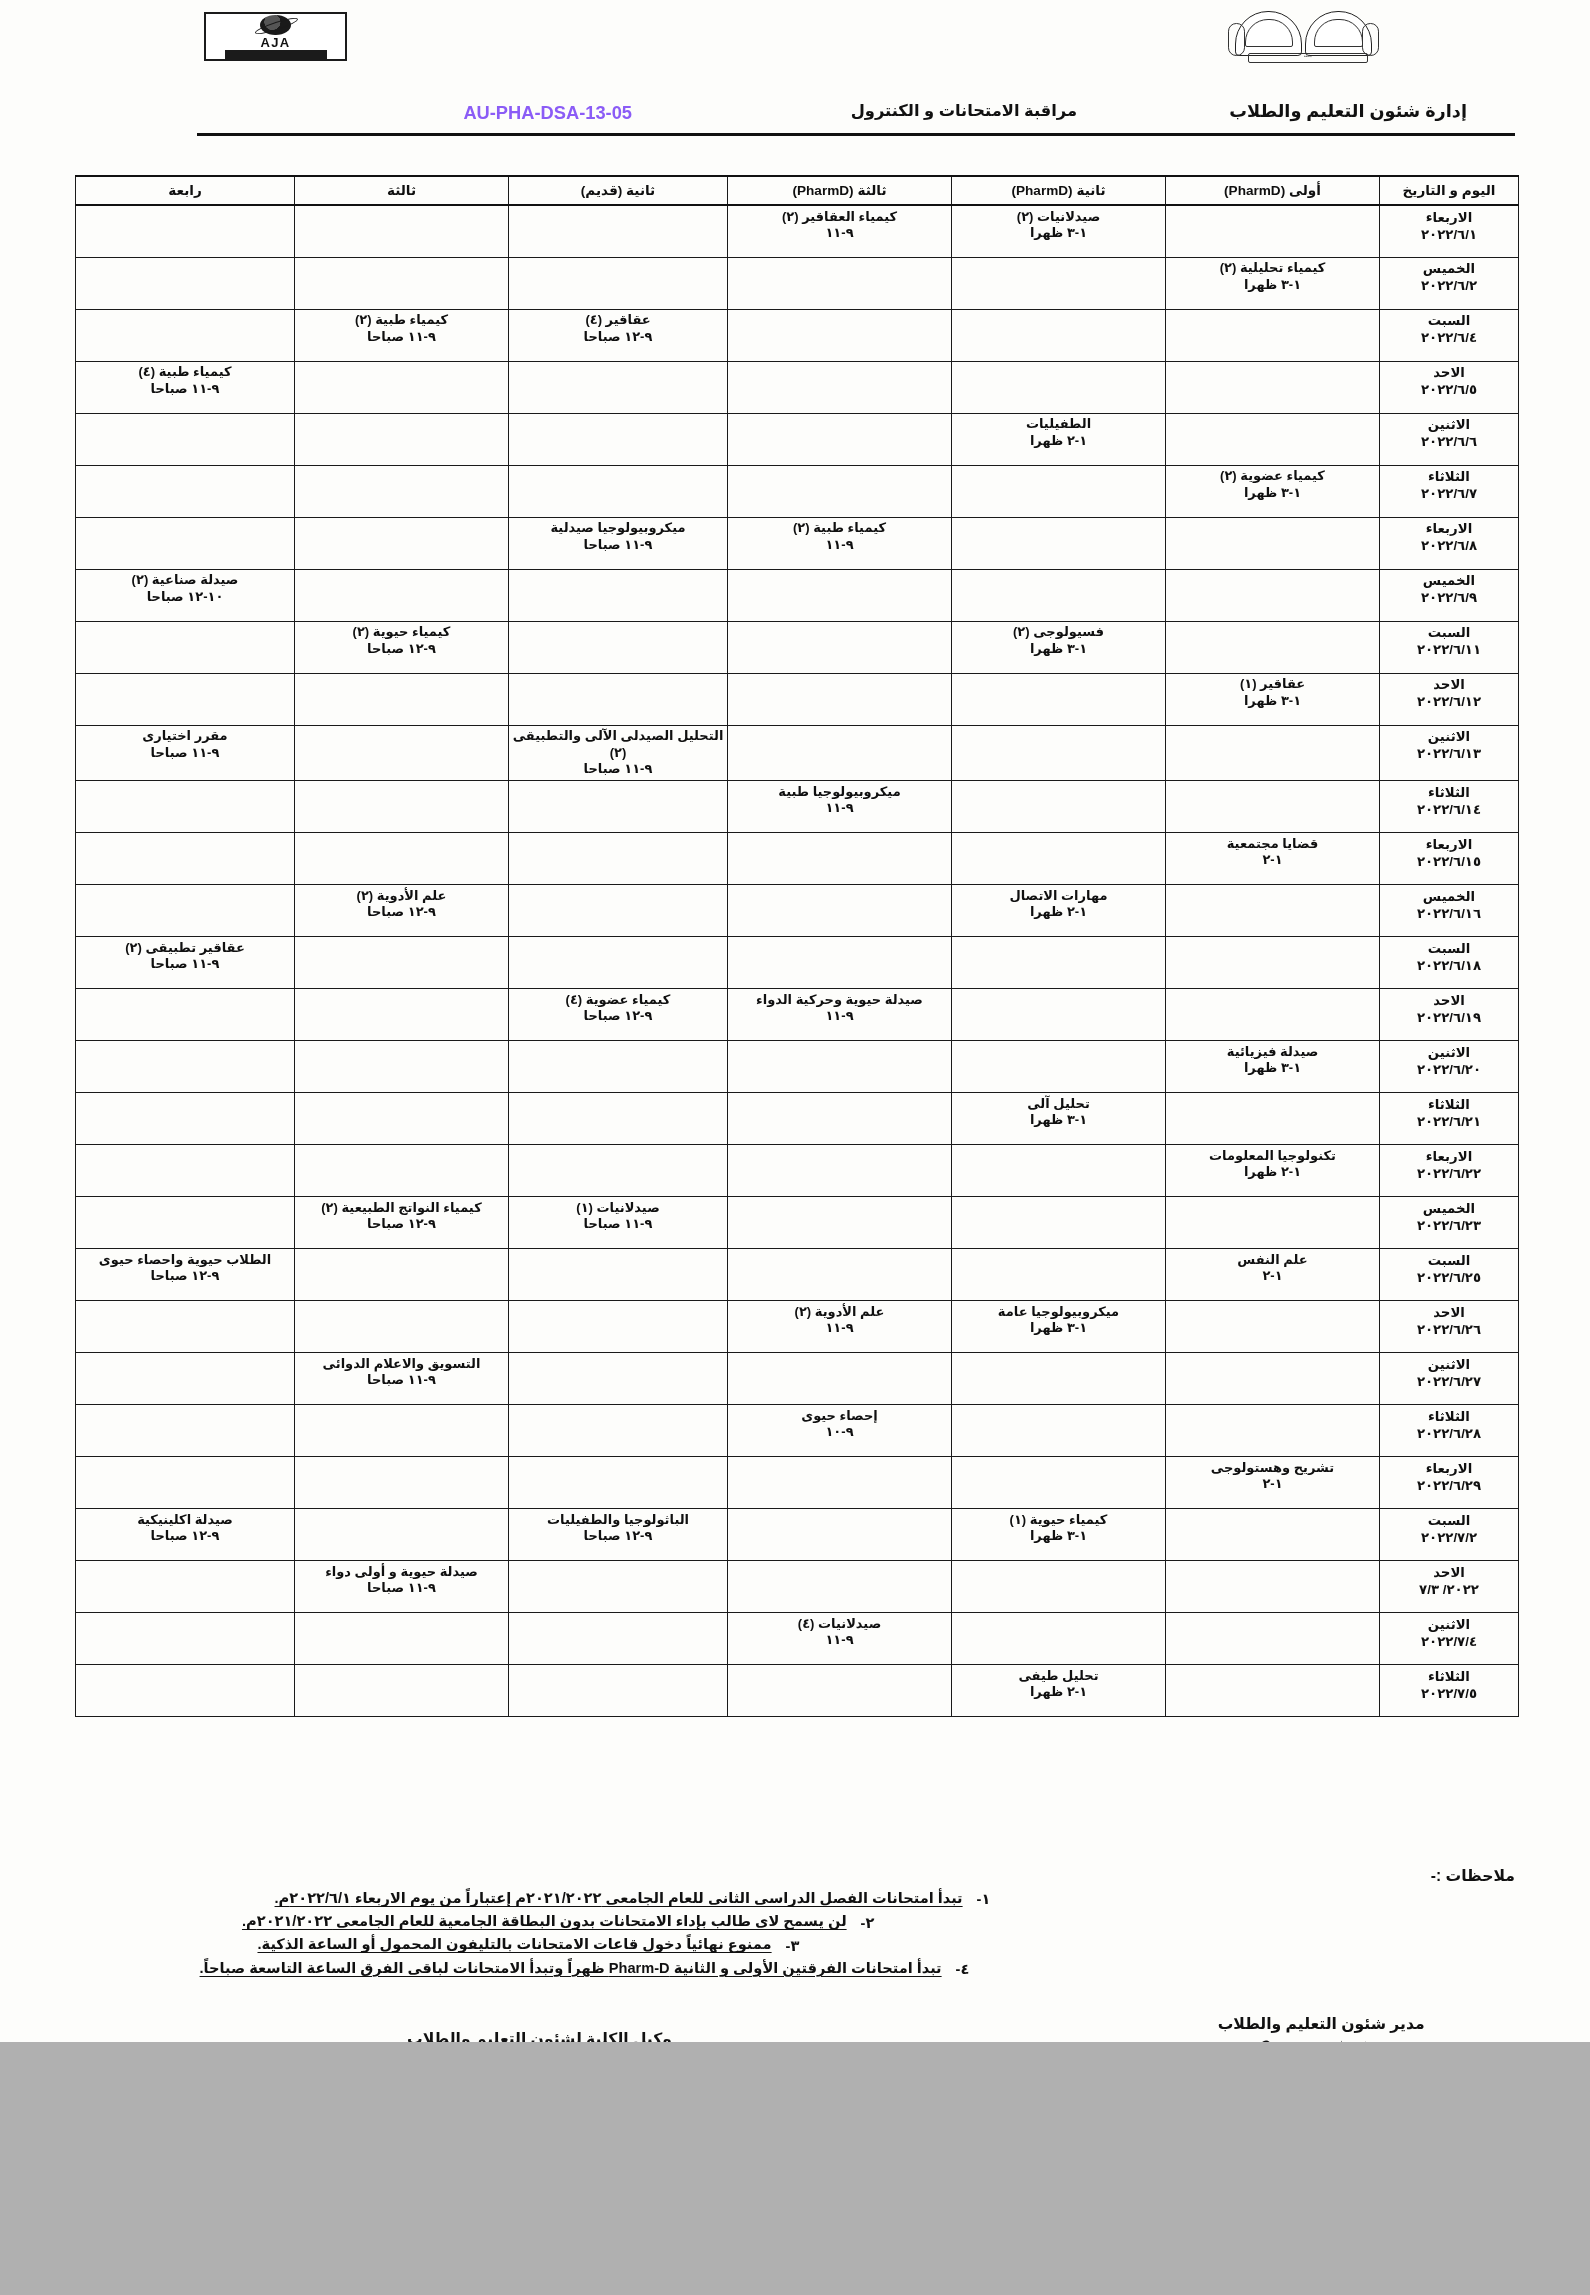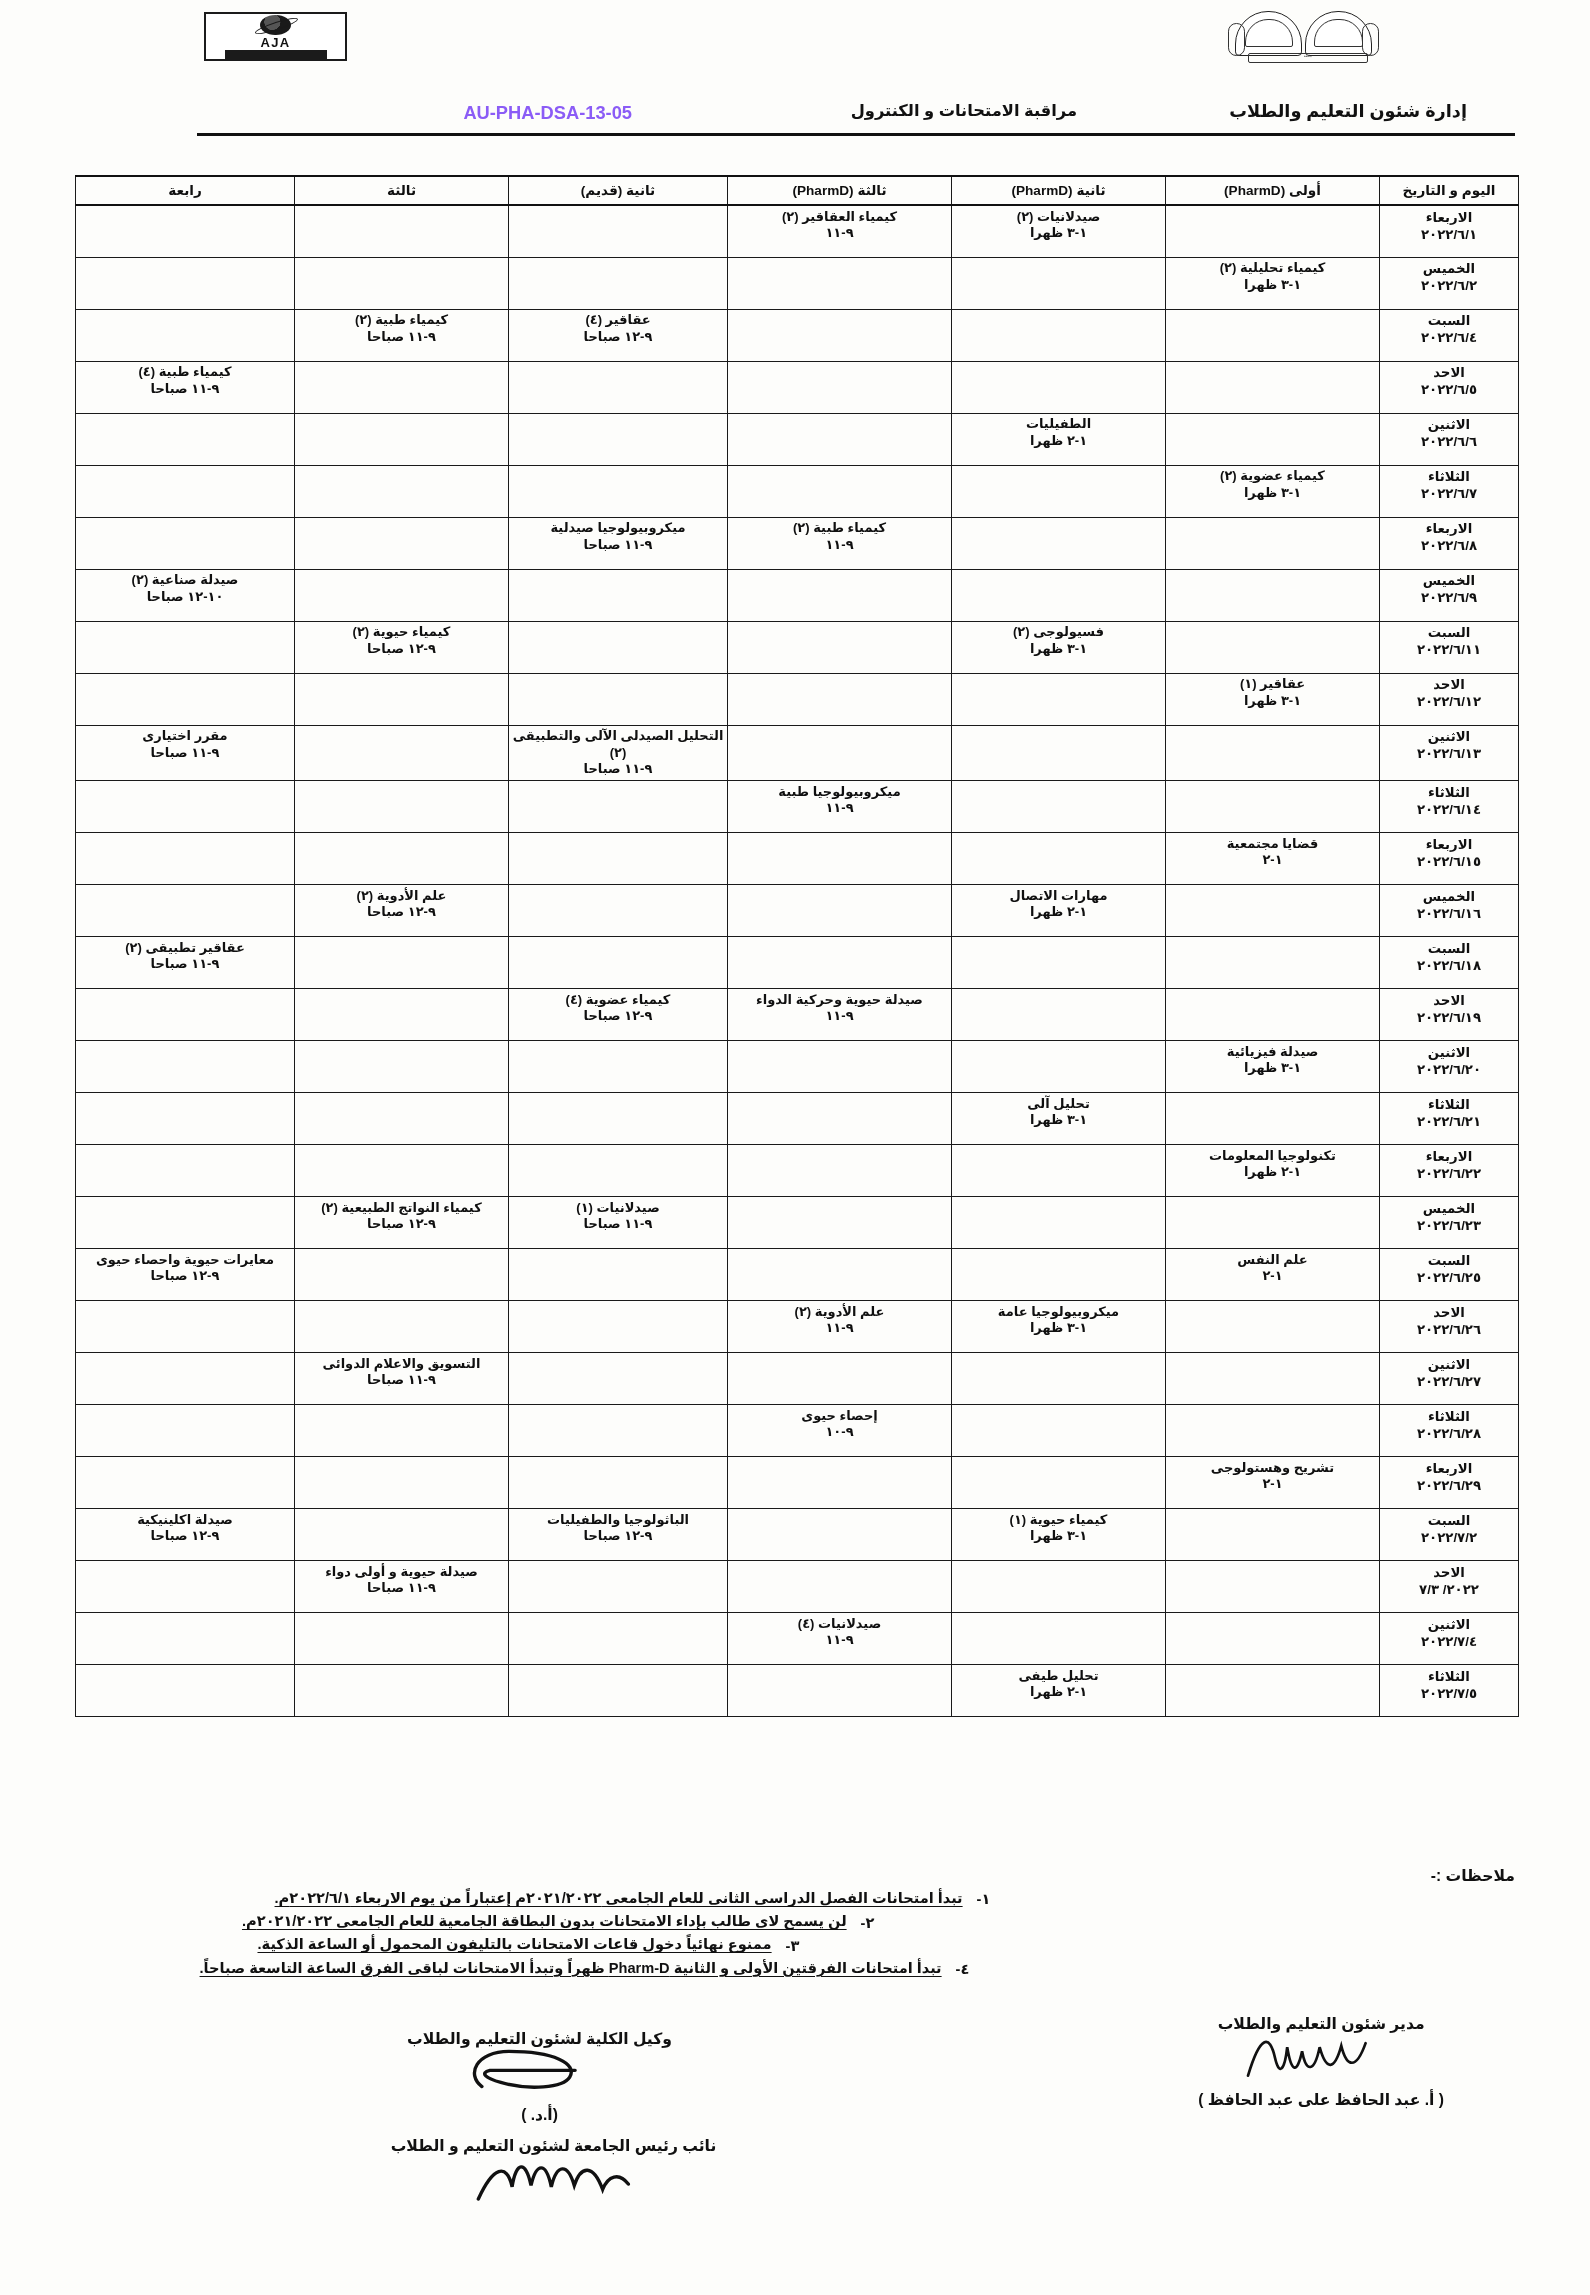--- a/index.html
+++ b/index.html
@@ -1,19 +1,19 @@
 <!DOCTYPE html>
 <html lang="ar" dir="rtl" style="font-size:11px"><head>
 <meta charset="utf-8">
 <title>Exam Schedule</title>
 <style>
   html,body{margin:0;padding:0;background:#b0b0b0;}
   body{font-family:"Liberation Sans","DejaVu Sans",sans-serif;}
   .page{
-    width:1590px;height:2295px;background:#fdfdfb;position:relative;
+    width:1590px;height:2042px;background:#fdfdfb;position:relative;
     margin:0 auto;overflow:hidden;
     box-sizing:border-box;
   }
   
   .logo-left{position:absolute;left:204px;top:12.2px;width:143px;height:49px;
     border:2px solid #1b1b1b;box-sizing:border-box;display:flex;align-items:center;
     justify-content:center;flex-direction:column;background:#fff;}
   .logo-left .globe{width:31px;height:20.4px;border-radius:50%;
     background:radial-gradient(circle at 40% 35%,#555 0 35%,#1a1a1a 36% 100%);
     position:relative;margin-bottom:0.7px;}
@@ -764,21 +764,21 @@
           </td>
           <td>
             <span class="sub"></span>
             <span class="tm"></span>
           </td>
           <td>
             <span class="sub"></span>
             <span class="tm"></span>
           </td>
           <td>
-            <span class="sub">معايرات حيوية واحصاء حيوى</span>
+            <span class="sub">الطلاب حيوية واحصاء حيوى</span>
             <span class="tm">٩-١٢ صباحا</span>
           </td>
         </tr>
         <tr class="r">
           <td class="date">
             <span class="d1">الاحد</span>
             <span class="d2">٢٠٢٢/٦/٢٦</span>
           </td>
           <td>
             <span class="sub"></span>

